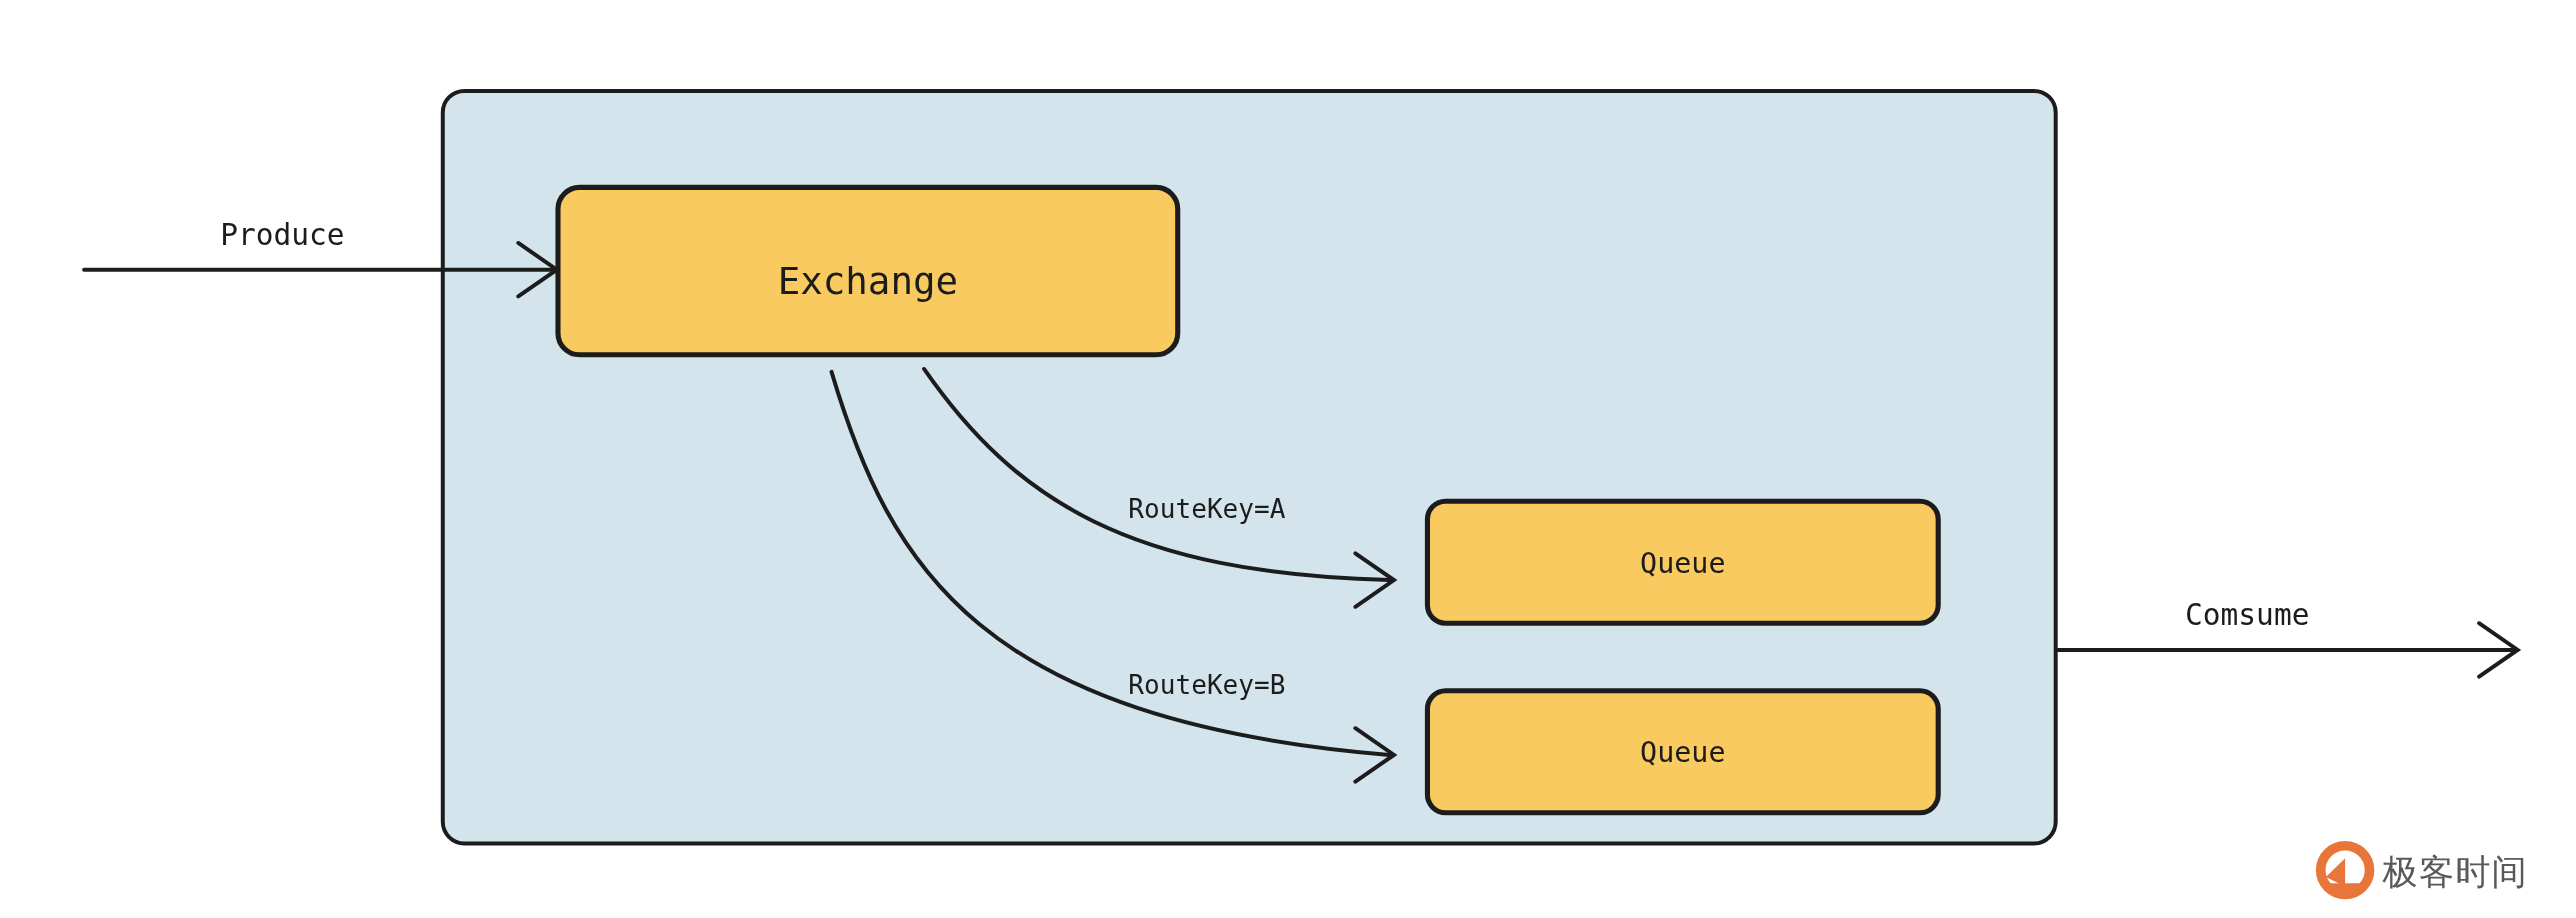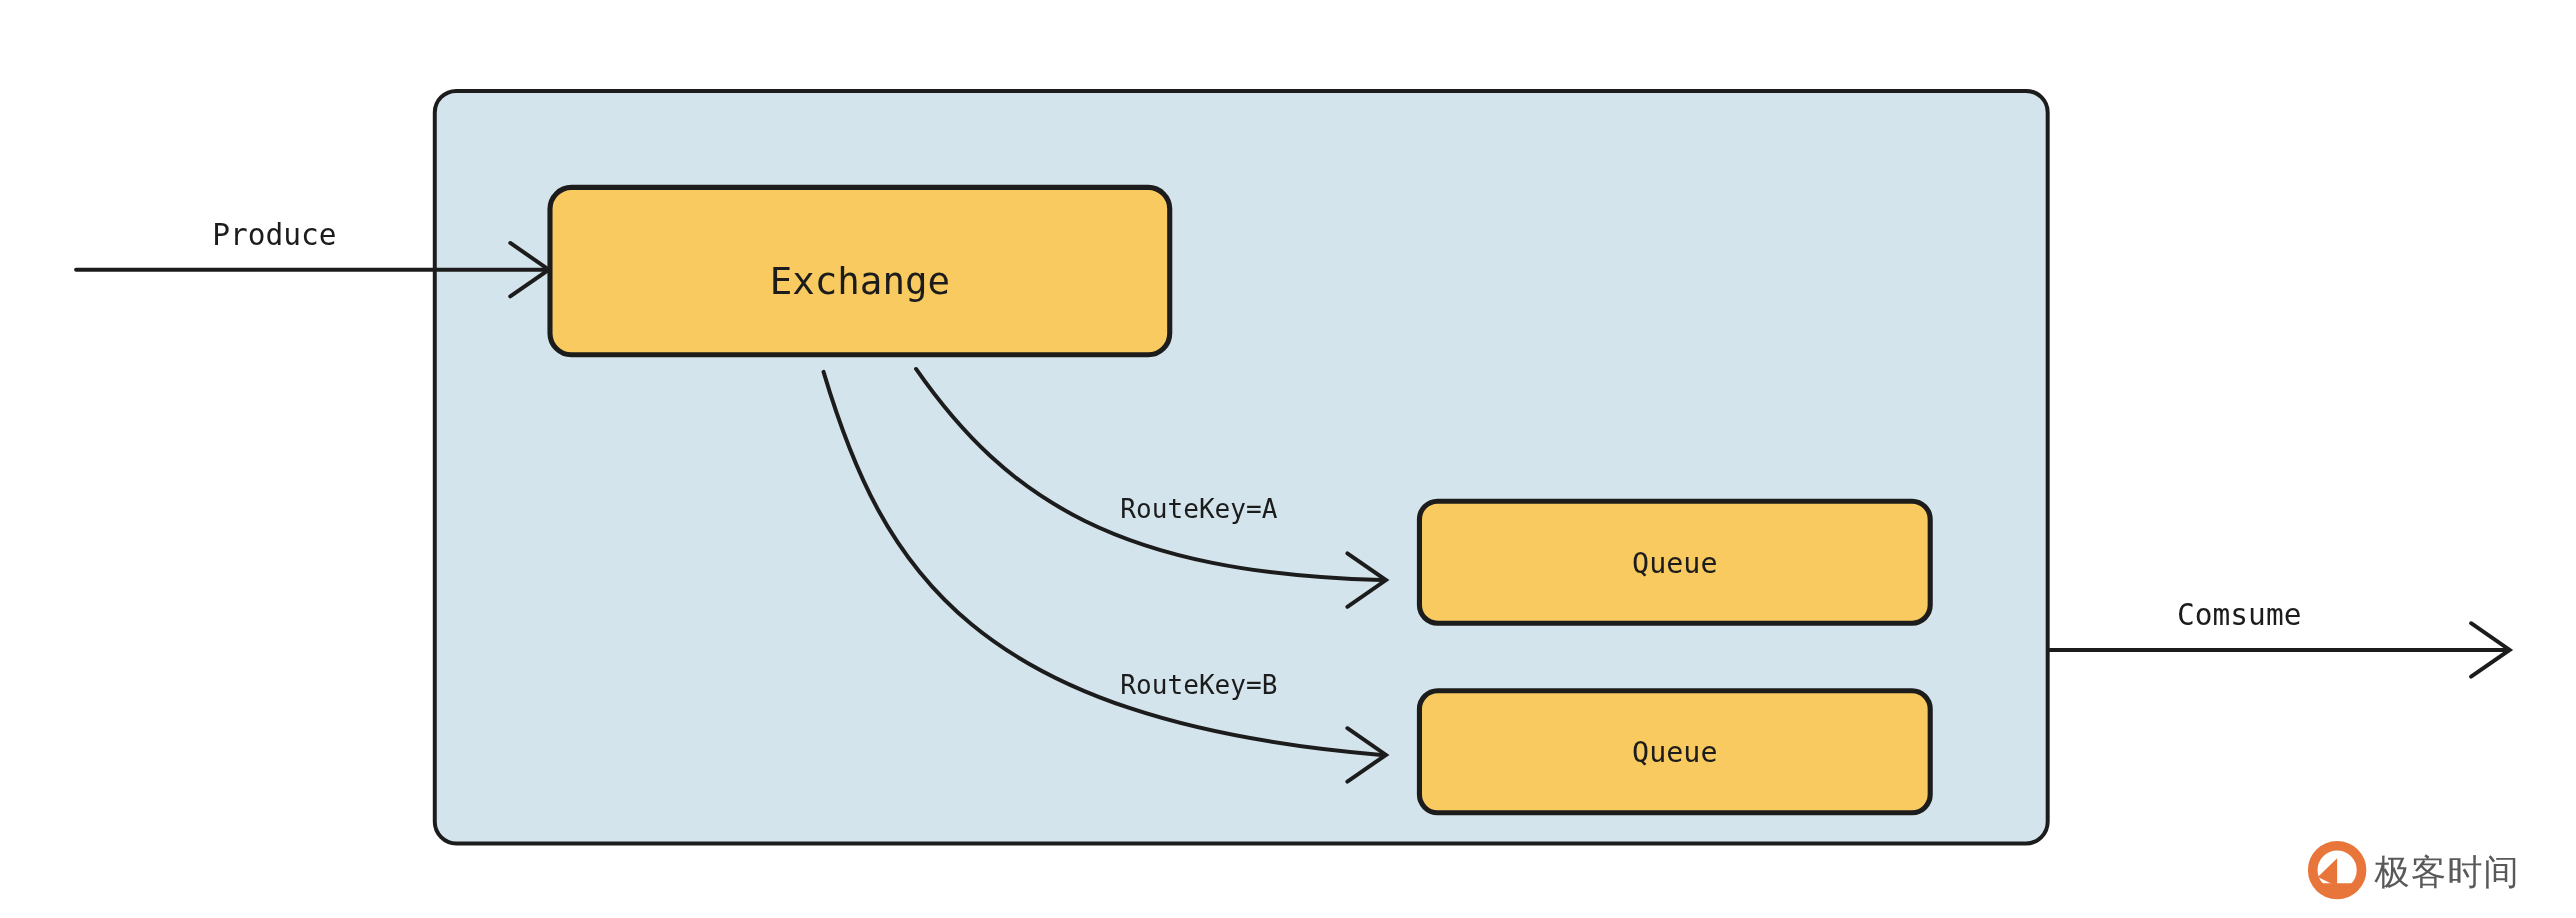--- a/index.html
+++ b/index.html
@@ -9,21 +9,21 @@
   }
   body {
     width: 2576px;
     height: 919px;
     position: relative;
     overflow: hidden;
     font-family: "DejaVu Sans Mono", monospace;
   }
   #canvas {
     position: absolute;
-    left: 8px;
+    left: 16px;
     top: 0;
     width: 2236px;
     height: 919px;
   }
   .diagram-svg {
     display: block;
     width: 2576px;
     height: 919px;
   }
   text {

